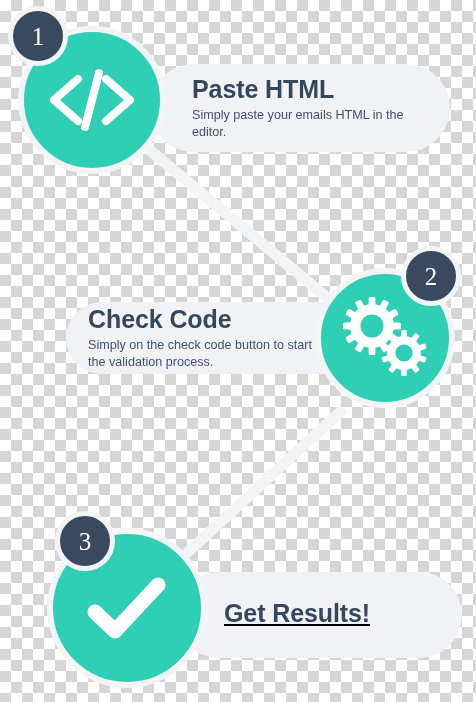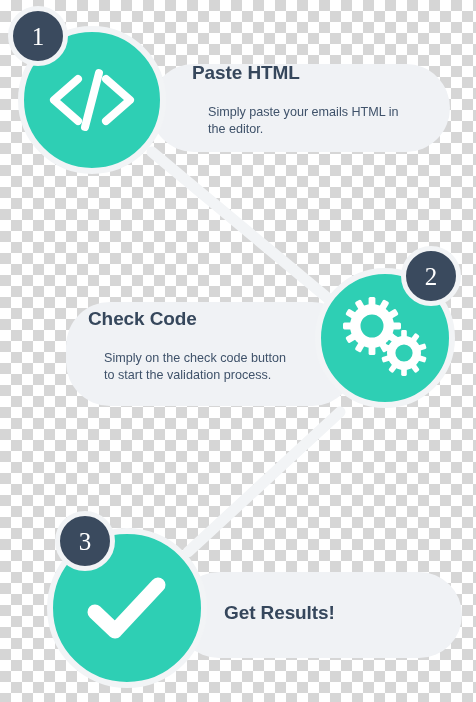--- a/index.html
+++ b/index.html
@@ -37,58 +37,59 @@
   
   .panel {
     position: absolute;
     background: #f0f2f5;
     box-sizing: border-box;
     display: flex;
     flex-direction: column;
     justify-content: center;
   }
   .panel-title {
-    font-size: 19px;
+    font-size: 25px;
     font-weight: bold;
     color: #36475c;
     letter-spacing: -0.1px;
     line-height: 1.15;
     margin: 0 0 4px 0;
   }
   .panel-desc {
     font-size: 12.6px;
     color: #3f526a;
     line-height: 1.36;
-    margin: 16px;
+    margin: 0;
     white-space: pre-line;
   }
 
   #panel-1 {
     left: 150px;
     top: 64px;
     width: 300px;
     height: 88px;
     border-radius: 44px;
     padding: 0 22px 0 42px;
   }
   #panel-2 {
     left: 66px;
     top: 302px;
     width: 290px;
-    height: 104px;
+    height: 72px;
     border-radius: 44px;
     padding: 0 44px 0 22px;
   }
   #panel-3 {
     left: 176px;
     top: 572px;
     width: 286px;
     height: 86px;
     border-radius: 43px;
     padding: 0 20px 0 48px;
+    text-decoration: underline;
   }
 
   
   .node {
     position: absolute;
     border-radius: 50%;
     background: #2ecfb4;
     border: 6px solid #f2f4f6;
     box-sizing: border-box;
     display: flex;

